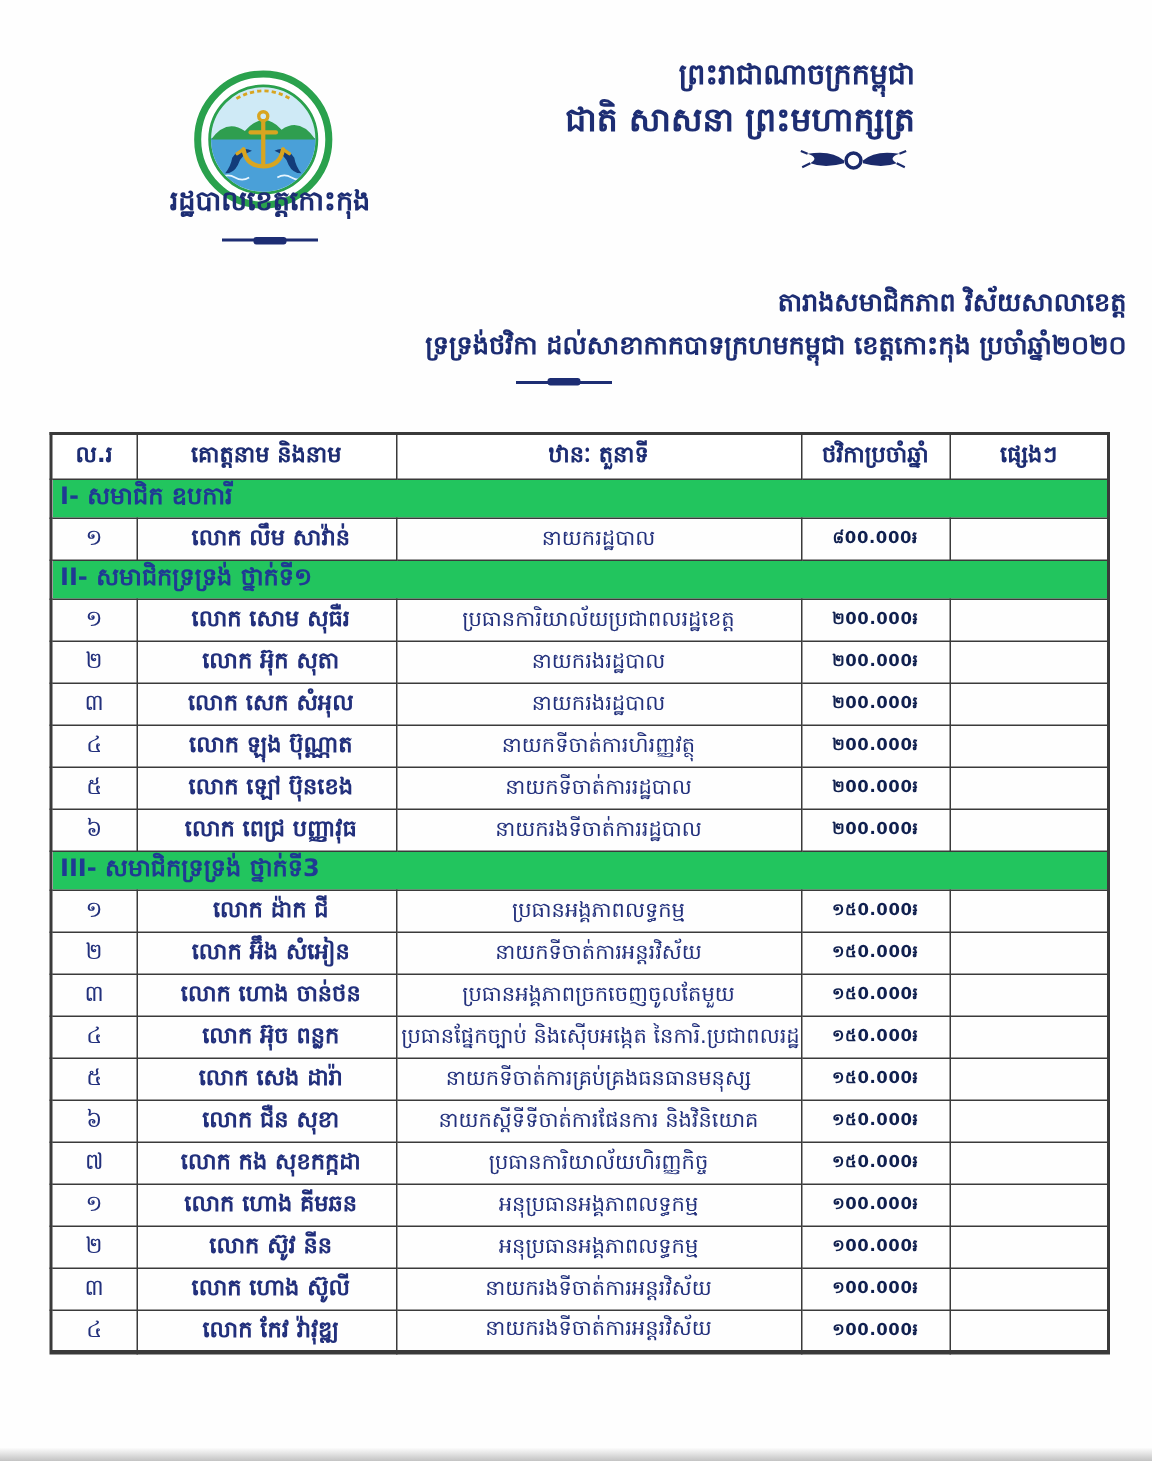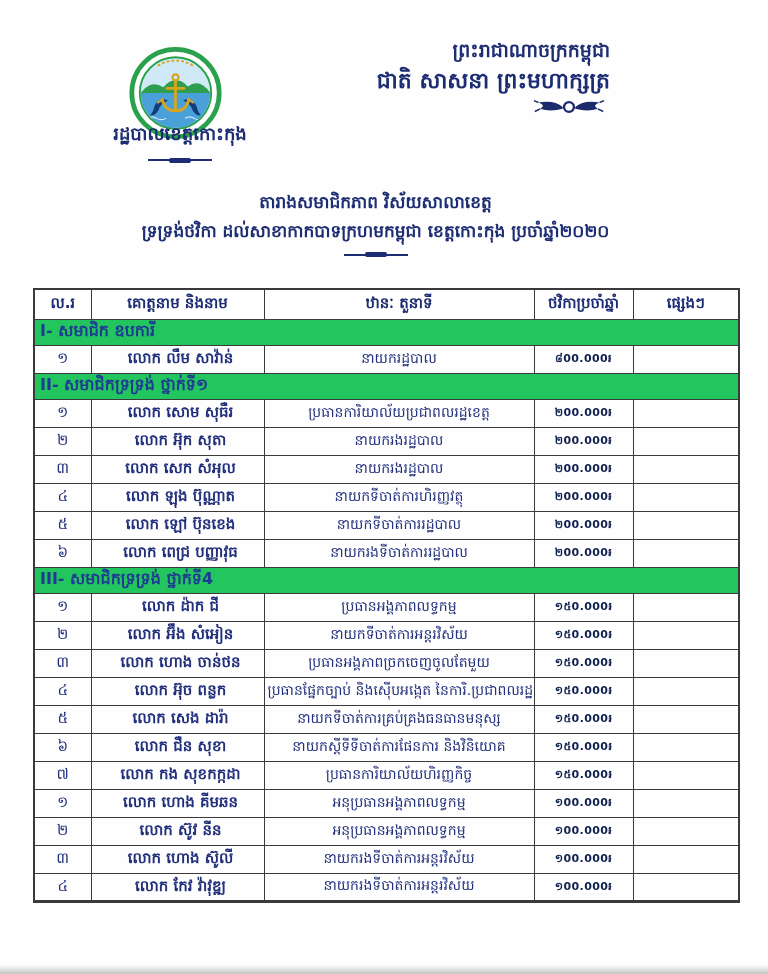--- a/index.html
+++ b/index.html
@@ -33,21 +33,21 @@
   .ornament{margin-top:3px;}
   .seal{position:absolute;left:127px;top:46px;width:97px;height:94px;}
   .admin-block{position:absolute;left:45px;top:122px;width:270px;text-align:center;}
   .admin-name{font-size:18px;font-weight:700;color:var(--title-navy);}
   .rule{width:64px;height:2px;background:var(--title-navy);position:relative;margin:10px auto 0;}
   .rule::after{
     content:'';position:absolute;left:50%;top:-1.5px;transform:translateX(-50%);
     width:22px;height:5px;background:var(--title-navy);border-radius:2px;
   }
   
-  .title-block{position:absolute;top:188px;left:0;right:17px;text-align:center;line-height:1.7;}
+  .title-block{position:absolute;top:188px;left:0;right:17px;text-align:right;line-height:1.7;}
   .title-line{font-size:17px;font-weight:700;color:var(--title-navy);}
   .title-block .rule{margin-top:8px;}
   
   .table-wrap{position:absolute;left:33px;top:288px;width:705px;}
   table{
     border-collapse:collapse;table-layout:fixed;width:705px;
     border:2px solid var(--border-ink);
     border-bottom:3px solid var(--border-ink);
   }
   th,td{
@@ -195,21 +195,21 @@
             <td class="cell-other"></td>
           </tr>
           <tr>
             <td class="cell-no">៦</td>
             <td class="cell-name">លោក ពេជ្រ បញ្ញាវុធ</td>
             <td class="cell-position">នាយករងទីចាត់ការរដ្ឋបាល</td>
             <td class="cell-amount">២00.000៛</td>
             <td class="cell-other"></td>
           </tr>
           <tr class="section-row">
-            <td colspan="5">III- សមាជិកទ្រទ្រង់ ថ្នាក់ទី4</td>
+            <td colspan="5">III- សមាជិកទ្រទ្រង់ ថ្នាក់ទី3</td>
           </tr>
           <tr>
             <td class="cell-no">១</td>
             <td class="cell-name">លោក ដ៉ាក ជី</td>
             <td class="cell-position">ប្រធានអង្គភាពលទ្ធកម្ម</td>
             <td class="cell-amount">១៥0.000៛</td>
             <td class="cell-other"></td>
           </tr>
           <tr>
             <td class="cell-no">២</td>

